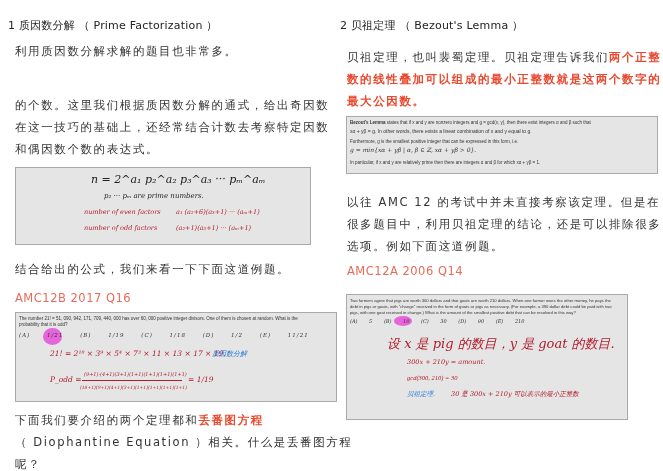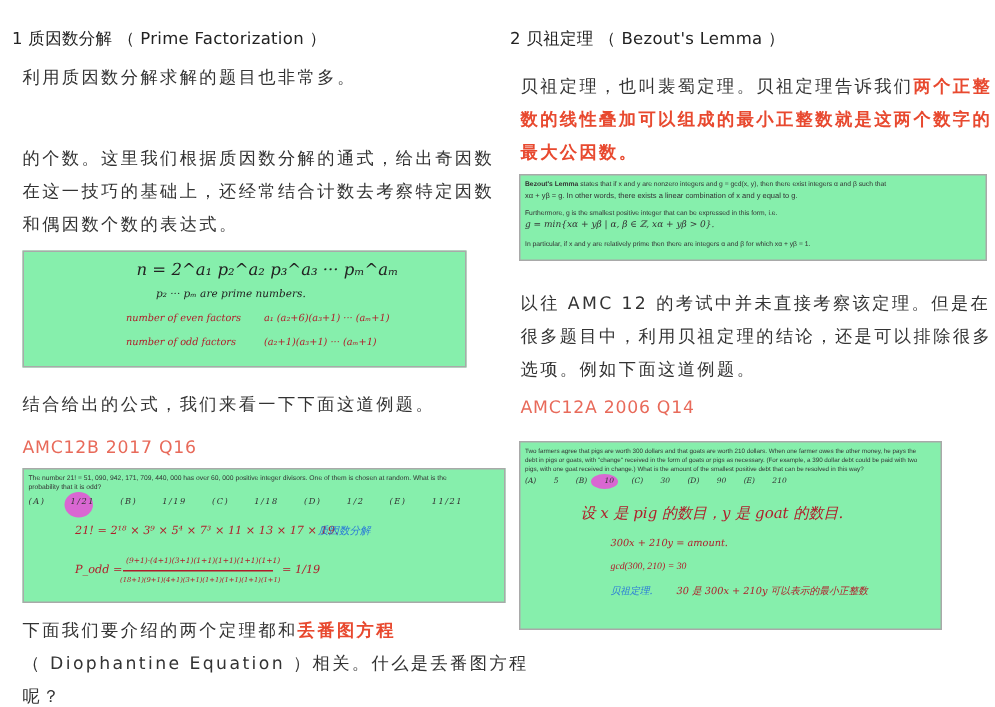--- a/index.html
+++ b/index.html
@@ -8,21 +8,21 @@
   .col { position: absolute; top: 0; }
   .col-left { left: 0; width: 330px; }
   .col-right { left: 330px; width: 333px; }
 
   .section-title { position: absolute; font-size: 11px; color: #222; white-space: nowrap; letter-spacing: 0.2px; }
   .para { position: absolute; font-size: 11.5px; line-height: 22px; color: #333; letter-spacing: 1.6px; white-space: nowrap; }
   .para .hl { color: #e8492f; font-weight: bold; }
   .para .hl-plain { color: #e8492f; font-weight: bold; }
   .red-heading { position: absolute; font-size: 11.5px; color: #e86a5a; letter-spacing: 0.5px; white-space: nowrap; }
 
-  .figure { position: absolute; border: 1.5px solid #a9a9a9; background: #86efac; overflow: hidden; }
+  .figure { position: absolute; border: 1.5px solid #a9a9a9; background: #e5e5e5; overflow: hidden; }
   .hw { position: absolute; font-family: "DejaVu Serif", serif; font-style: italic; white-space: nowrap; }
   .hw-black { color: #222; }
   .hw-red { color: #b01d2a; }
   .hw-blue { color: #2a7ad8; }
   .print { position: absolute; font-family: "Liberation Sans", sans-serif; color: #333; white-space: nowrap; }
   .math { font-family: "DejaVu Serif", serif; font-style: italic; }
   .circle-mark { position: absolute; border-radius: 50%; background: #e84fd8; opacity: 0.85; }
   .frac-line { position: absolute; height: 1px; background: #b01d2a; }
 </style>
 </head>
@@ -111,19 +111,19 @@
     <div class="print" style="left:3px; top:9px; font-size:4.2px;">debt in pigs or goats, with "change" received in the form of goats or pigs as necessary. (For example, a 390 dollar debt could be paid with two</div>
     <div class="print" style="left:3px; top:15px; font-size:4.2px;">pigs, with one goat received in change.) What is the amount of the smallest positive debt that can be resolved in this way?</div>
     <div class="circle-mark" style="left:47px; top:21px; width:18px; height:10px;"></div>
     <div class="print math" style="left:3px; top:23px; font-size:5px; word-spacing:10px;">
       <span>(A) 5</span>
       <span>(B) 10</span>
       <span>(C) 30</span>
       <span>(D) 90</span>
       <span>(E) 210</span>
     </div>
-    <div class="hw hw-red" style="left:40px; top:40px; font-size:10px;text-align:right;">设 x 是 pig 的数目，y 是 goat 的数目.</div>
+    <div class="hw hw-red" style="left:40px; top:40px; font-size:13px;text-align:right;">设 x 是 pig 的数目，y 是 goat 的数目.</div>
     <div class="hw hw-red" style="left:60px; top:63px; font-size:6.5px;">300x + 210y  =  amount.</div>
     <div class="hw hw-red" style="left:60px; top:79px; font-size:6.5px;font-family:Liberation Serif, serif;">gcd(300, 210)  =  30</div>
     <div class="hw hw-blue" style="left:60px; top:95px; font-size:6.5px;">贝祖定理.</div>
     <div class="hw hw-red" style="left:104px; top:95px; font-size:6.5px;">30 是 300x + 210y 可以表示的最小正整数</div>
   </div>
 </div>
 
 </body></html>

